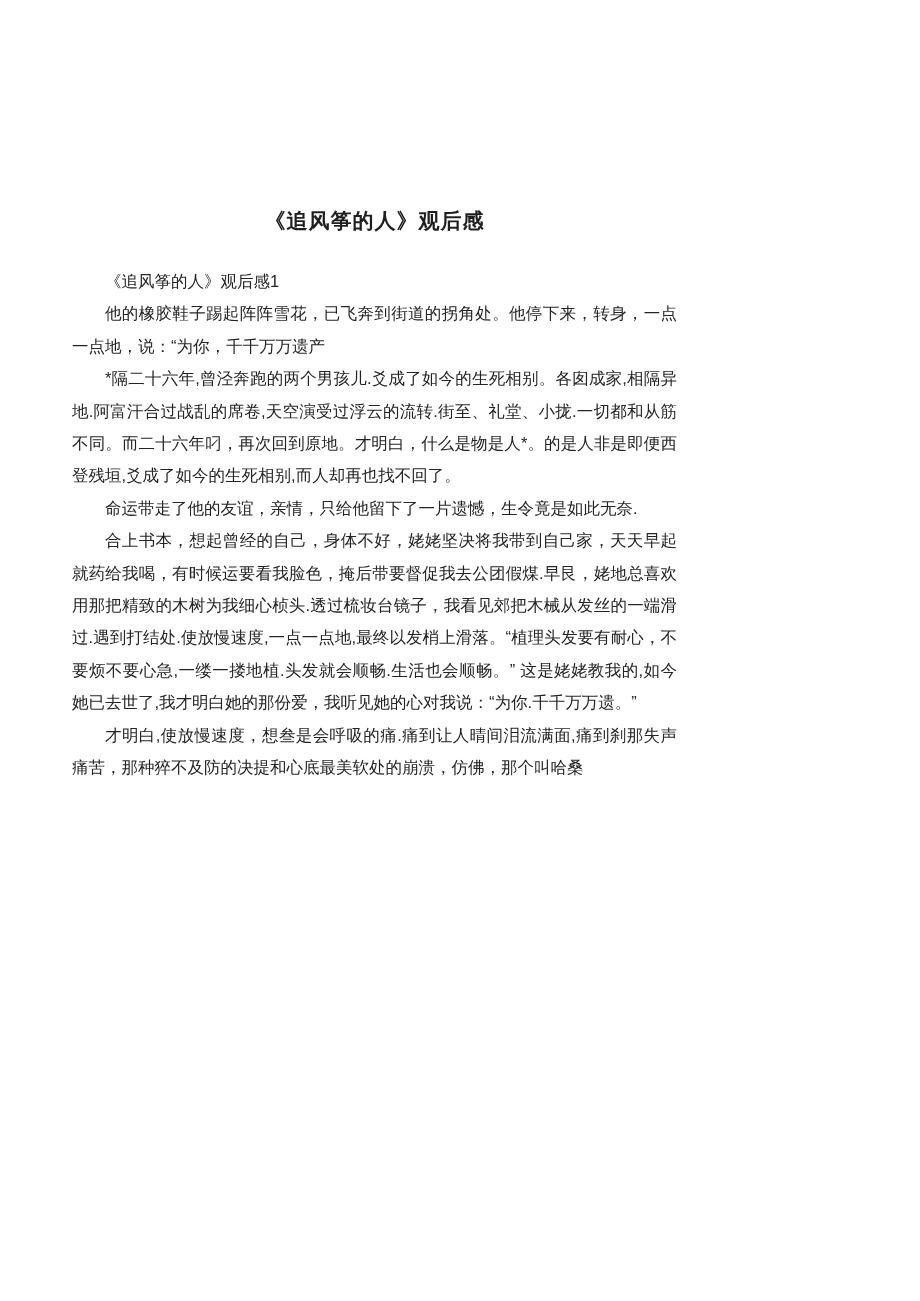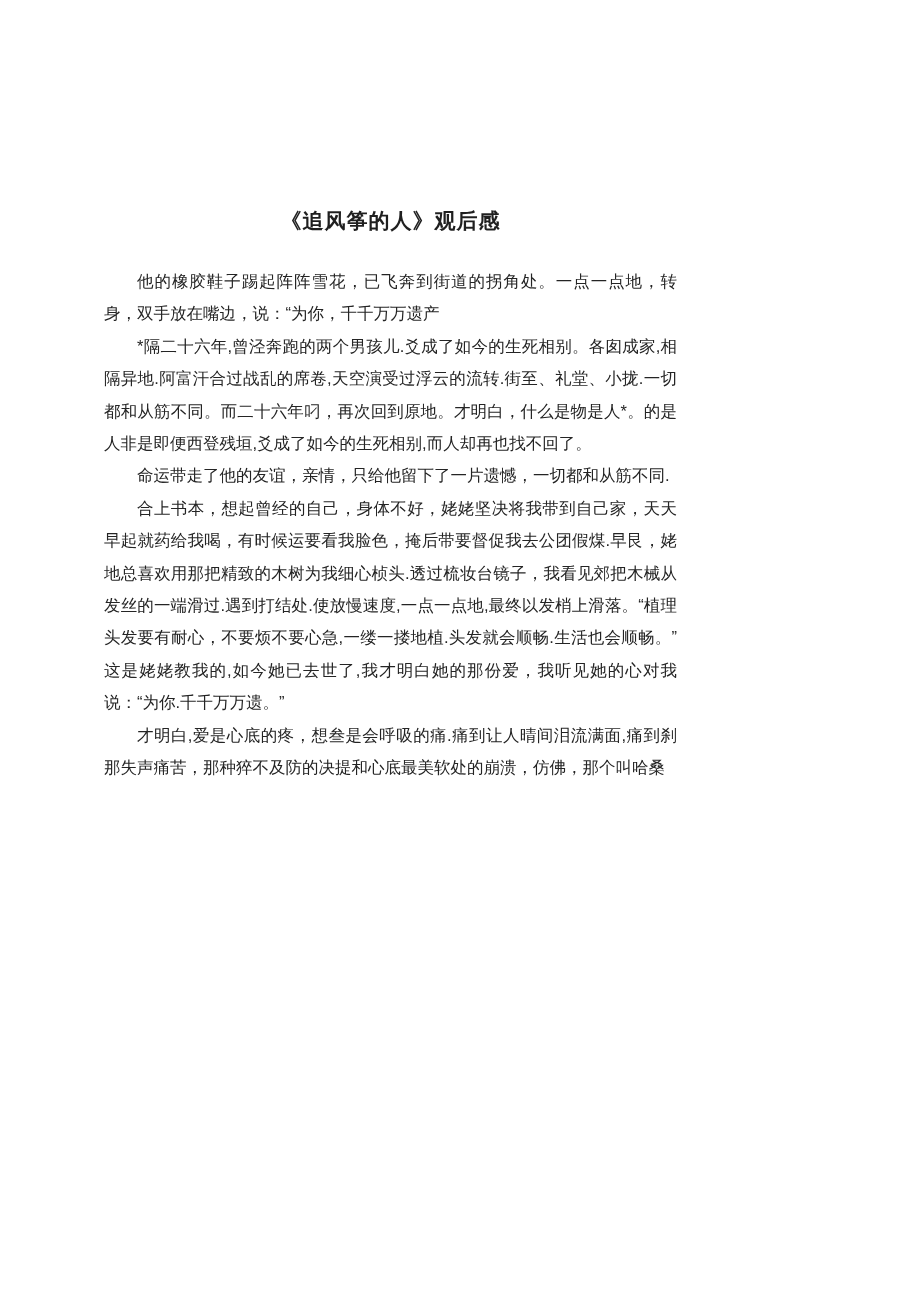--- a/index.html
+++ b/index.html
@@ -11,21 +11,21 @@
     width: 920px;
     height: 1301px;
     overflow: hidden;
     font-family: "Liberation Sans", "DejaVu Sans", sans-serif;
   }
   .page {
     box-sizing: border-box;
     width: 815px;
     height: 1301px;
     background: #ffffff;
-    padding: 207px 138px 0 104px;
+    padding: 207px 138px 0 72px;
   }
   .doc-title {
     margin: 0 0 30px 0;
     font-size: 21px;
     font-weight: 700;
     text-align: center;
     letter-spacing: 1px;
     color: #1f1f1f;
   }
   .doc-body p {
@@ -38,19 +38,20 @@
     word-break: break-all;
   }
 </style>
 </head>
 <body>
 
 <div class="page">
   <h1 class="doc-title">《追风筝的人》观后感</h1>
 
   <div class="doc-body">
-    <p>他的橡胶鞋子踢起阵阵雪花，已飞奔到街道的拐角处。一点一点地，转身，双手放在嘴边，说：“为你，千千万万遗产</p>
+    <p>《追风筝的人》观后感1</p>
+    <p>他的橡胶鞋子踢起阵阵雪花，已飞奔到街道的拐角处。他停下来，转身，一点一点地，说：“为你，千千万万遗产</p>
     <p>*隔二十六年,曾泾奔跑的两个男孩儿.爻成了如今的生死相别。各囱成家,相隔异地.阿富汗合过战乱的席卷,天空演受过浮云的流转.街至、礼堂、小拢.一切都和从筋不同。而二十六年叼，再次回到原地。才明白，什么是物是人*。的是人非是即便西登残垣,爻成了如今的生死相别,而人却再也找不回了。</p>
-    <p>命运带走了他的友谊，亲情，只给他留下了一片遗憾，一切都和从筋不同.</p>
+    <p>命运带走了他的友谊，亲情，只给他留下了一片遗憾，生令竟是如此无奈.</p>
     <p>合上书本，想起曾经的自己，身体不好，姥姥坚决将我带到自己家，天天早起就药给我喝，有时候运要看我脸色，掩后带要督促我去公团假煤.早艮，姥地总喜欢用那把精致的木树为我细心桢头.透过梳妆台镜子，我看见郊把木械从发丝的一端滑过.遇到打结处.使放慢速度,一点一点地,最终以发梢上滑落。“植理头发要有耐心，不要烦不要心急,一缕一搂地植.头发就会顺畅.生活也会顺畅。” 这是姥姥教我的,如今她已去世了,我才明白她的那份爱，我听见她的心对我说：“为你.千千万万遗。”</p>
-    <p>才明白,爱是心底的疼，想叁是会呼吸的痛.痛到让人晴间泪流满面,痛到刹那失声痛苦，那种猝不及防的决提和心底最美软处的崩溃，仿佛，那个叫哈桑</p>
+    <p>才明白,使放慢速度，想叁是会呼吸的痛.痛到让人晴间泪流满面,痛到刹那失声痛苦，那种猝不及防的决提和心底最美软处的崩溃，仿佛，那个叫哈桑</p>
   </div>
 </div>
 
 </body></html>

